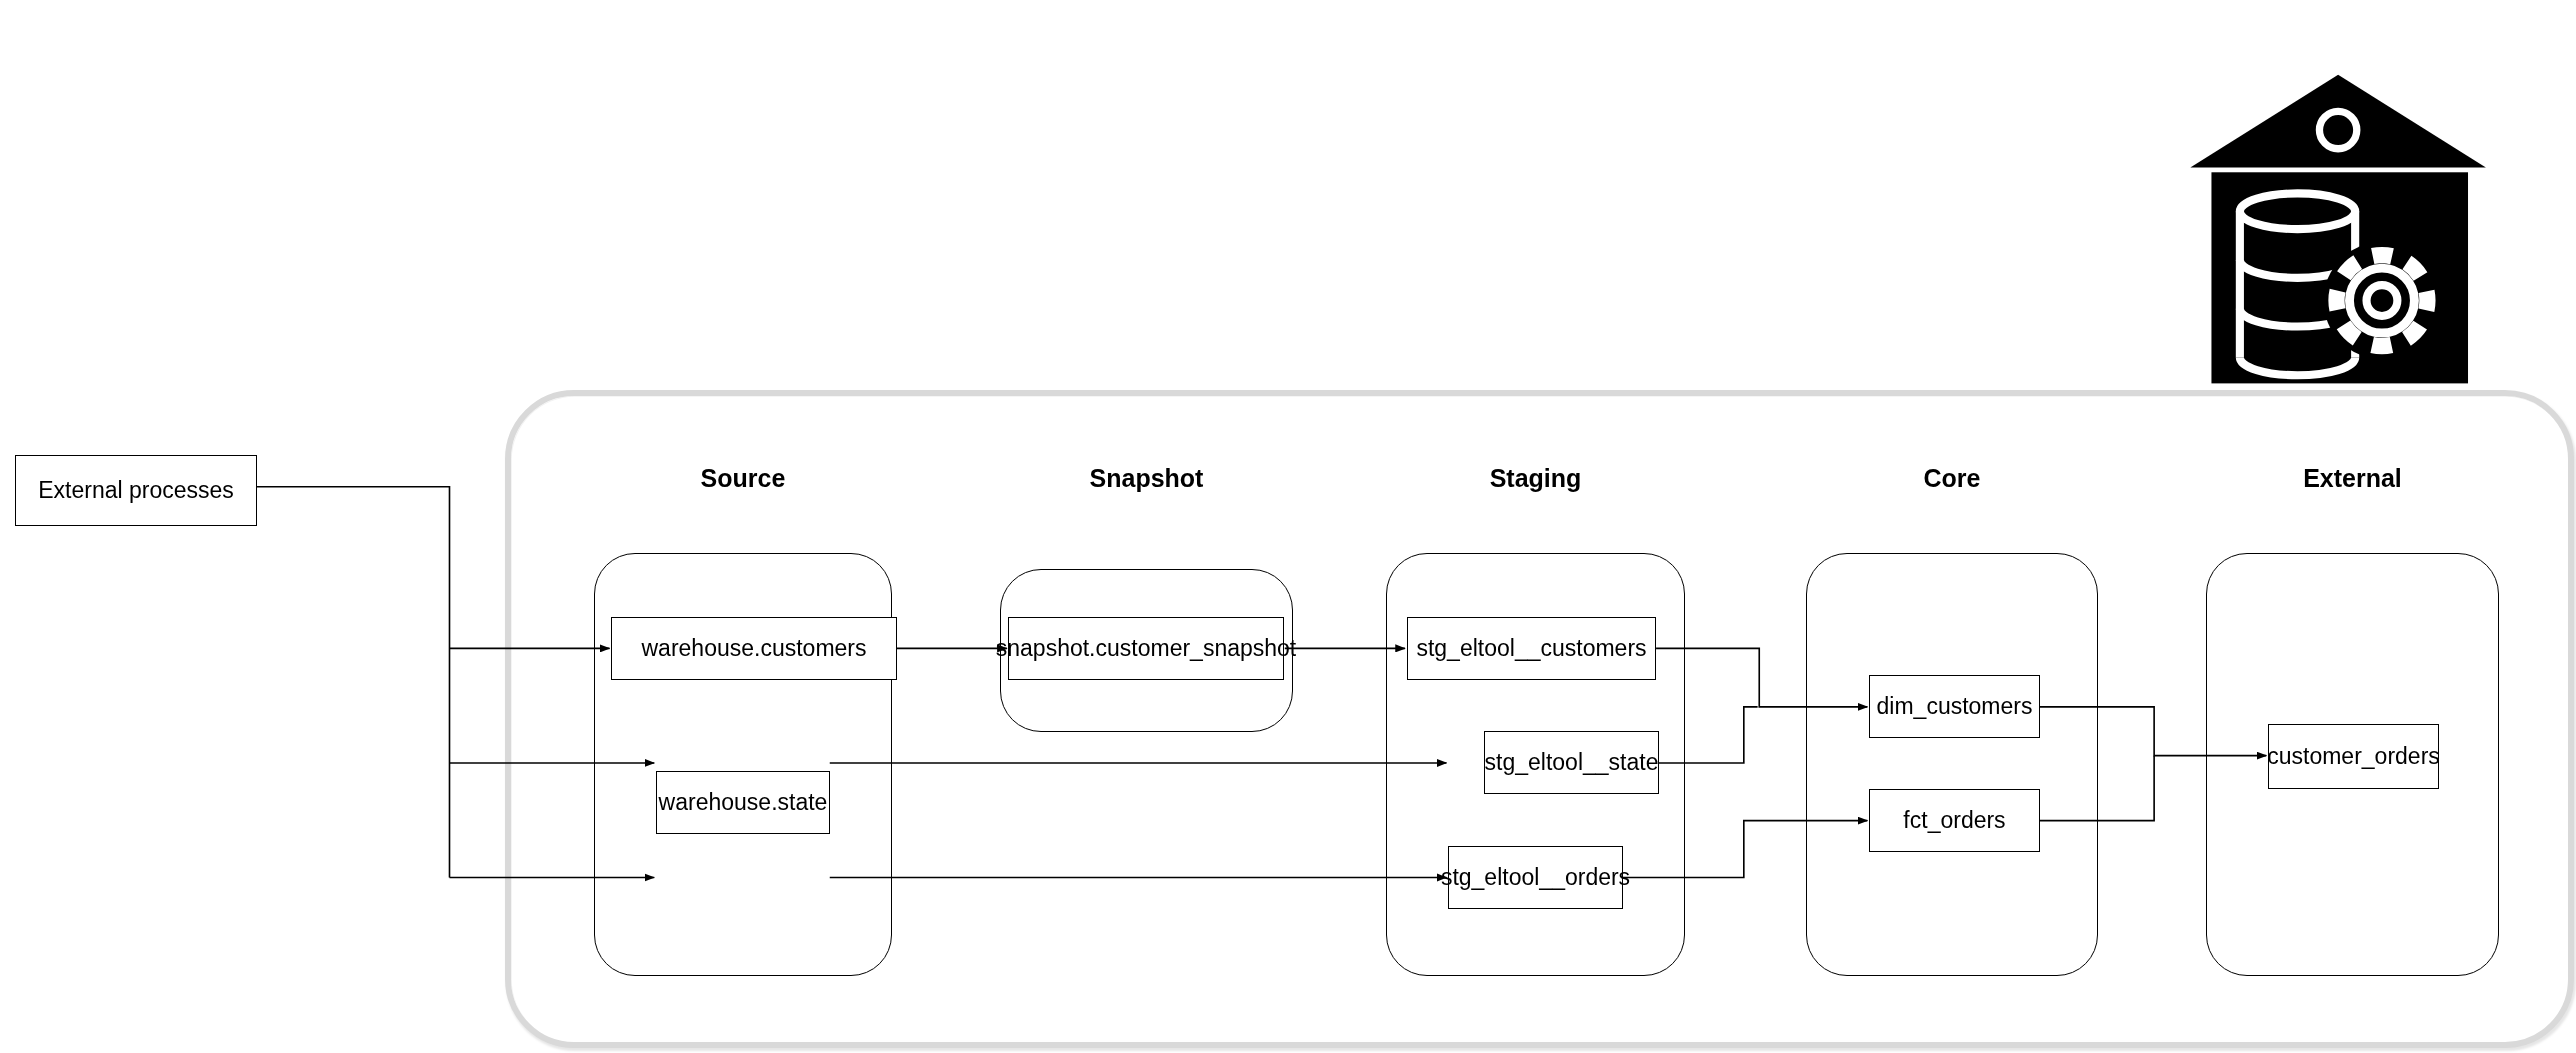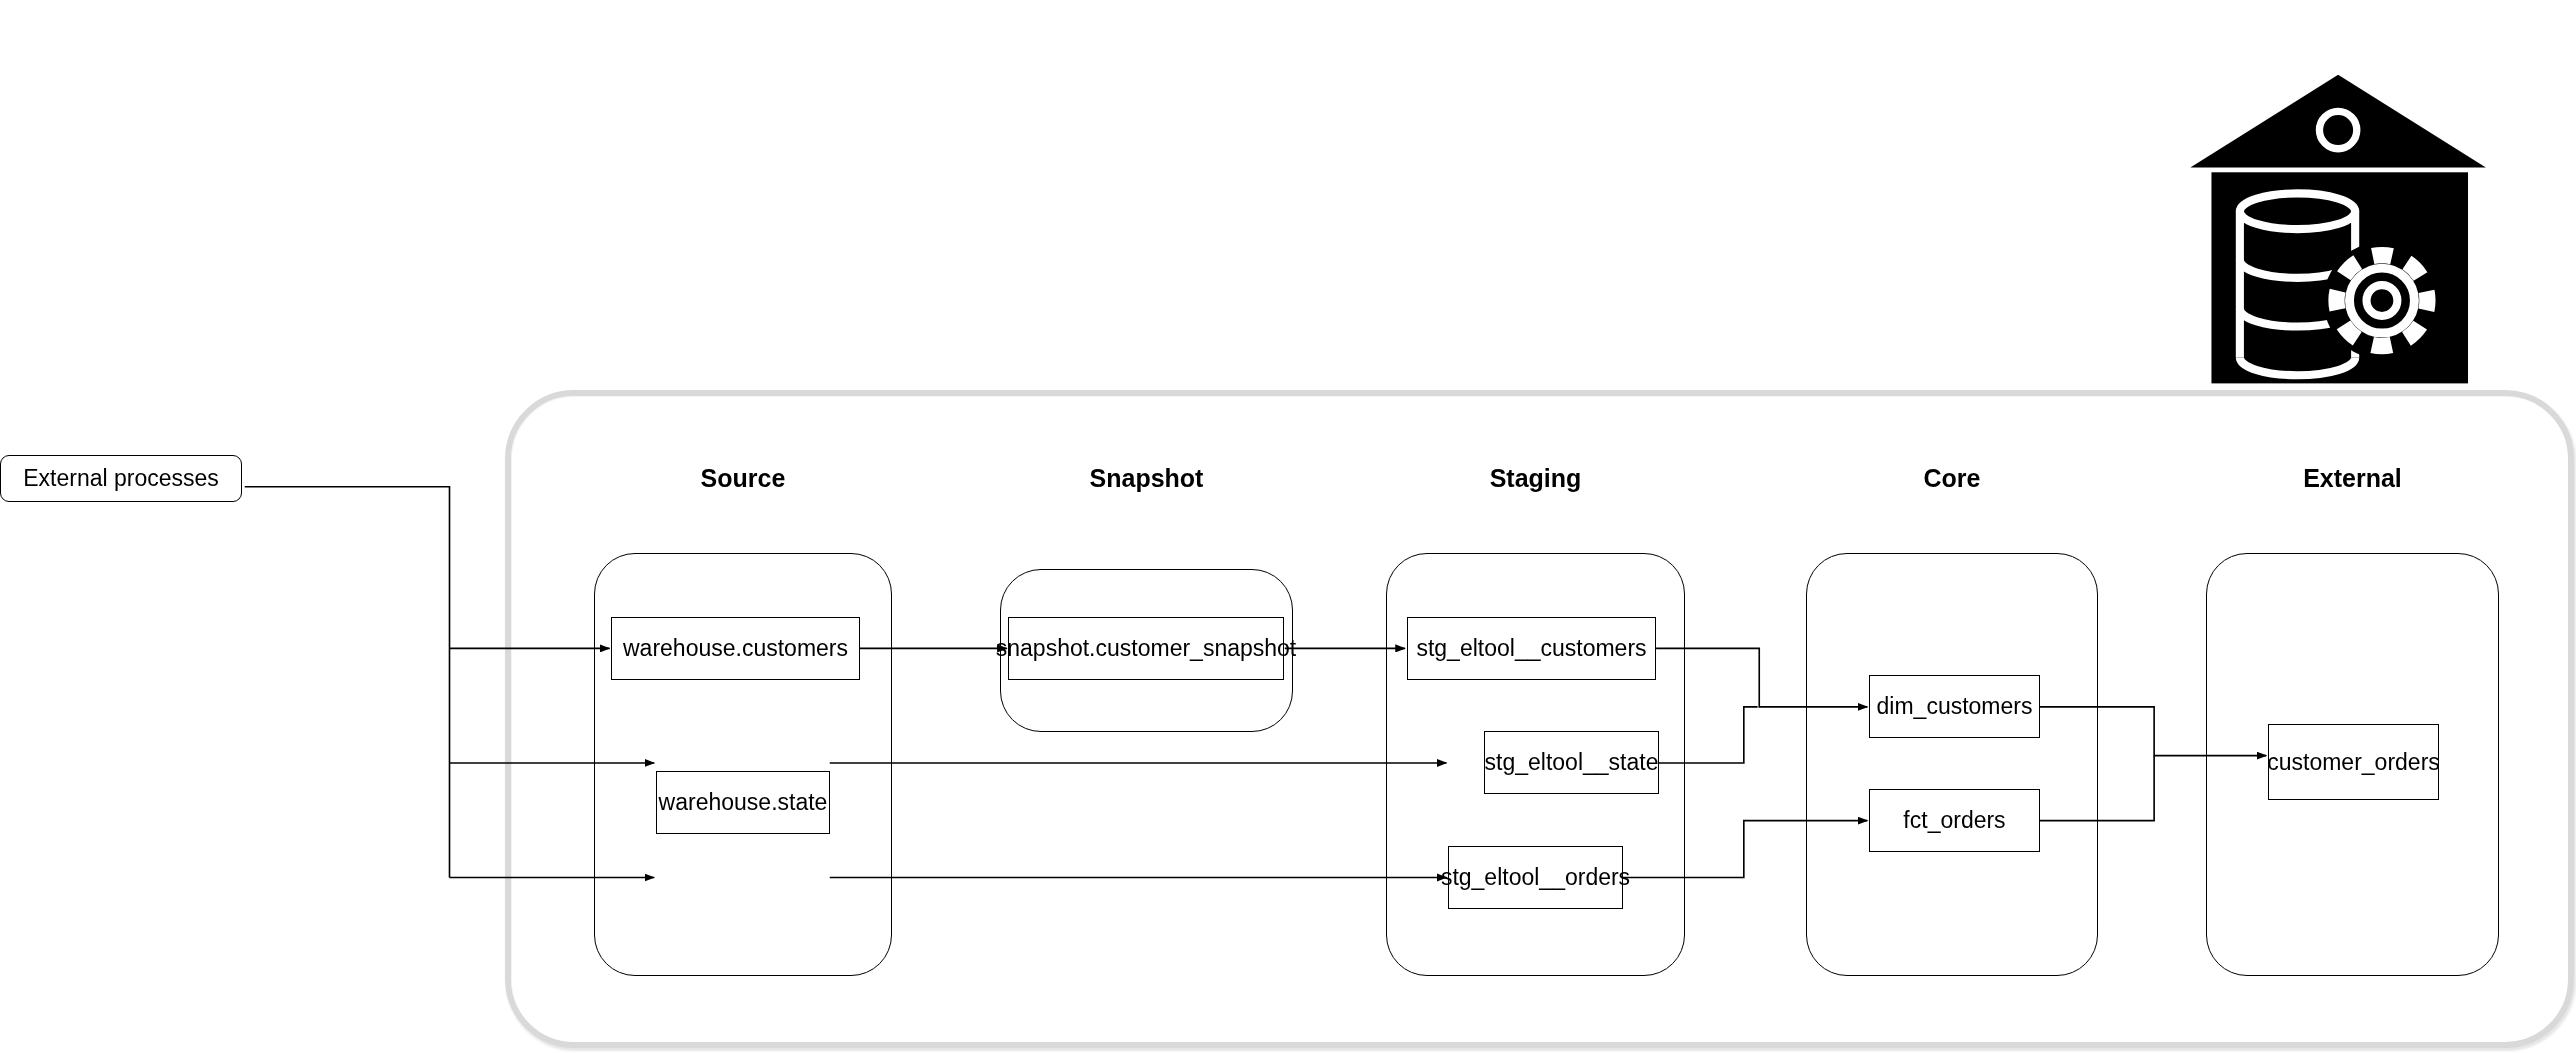--- a/index.html
+++ b/index.html
@@ -50,35 +50,35 @@
       <path d="M1021,939 H1780" marker-end="url(#arr)"></path>
       <path d="M1021,1080 H1780" marker-end="url(#arr)"></path>
       <path d="M2038,798 H2165 V870 H2298" marker-end="url(#arr)"></path>
       <path d="M1997,939 H2146 V870 H2163"></path>
       <path d="M1997,1080 H2146 V1010 H2298" marker-end="url(#arr)"></path>
       <path d="M2510,870 H2651 V930 H2789" marker-end="url(#arr)"></path>
       <path d="M2510,1010 H2651 V930"></path>
     </g>
   </svg>
 
-  <div class="box" style="left:0;top:455px;width:242px;height:47px;border-radius:9px;">External processes</div>
+  <div class="box" style="left:15px;top:455px;width:242px;height:71px;">External processes</div>
 
-  <div class="box" style="left:611px;top:617px;width:249px;height:63px;">warehouse.customers</div>
+  <div class="box" style="left:611px;top:617px;width:286px;height:63px;">warehouse.customers</div>
   <div class="box" style="left:656px;top:731px;width:174px;height:63px;margin-top:40px;">warehouse.state</div>
 
   <div class="box" style="left:1008px;top:617px;width:276px;height:63px;">snapshot.customer_snapshot</div>
 
   <div class="box" style="left:1407px;top:617px;width:249px;height:63px;">stg_eltool__customers</div>
   <div class="box" style="left:1448px;top:731px;width:175px;height:63px;margin-left:36px;">stg_eltool__state</div>
   <div class="box" style="left:1448px;top:846px;width:175px;height:63px;">stg_eltool__orders</div>
 
   <div class="box" style="left:1869px;top:675px;width:171px;height:63px;">dim_customers</div>
   <div class="box" style="left:1869px;top:789px;width:171px;height:63px;">fct_orders</div>
 
-  <div class="box" style="left:2268px;top:724px;width:171px;height:76px;">customer_orders</div>
+  <div class="box" style="left:2268px;top:724px;width:171px;height:65px;">customer_orders</div>
 
   <svg class="icon" style="left:2153px;top:61px;" width="341" height="333" viewBox="0 0 420 410">
     <g>
       <polygon points="46,131 228,17 410,131" fill="#000000"></polygon>
       <circle cx="228" cy="85" r="23" fill="none" stroke="#ffffff" stroke-width="9"></circle>
     </g>
     <rect x="72" y="137" width="316" height="260" fill="#000000"></rect>
     <g stroke="#ffffff" stroke-width="10" fill="none">
       <path d="M107,185 V365"></path>
       <path d="M249,185 V365"></path>

